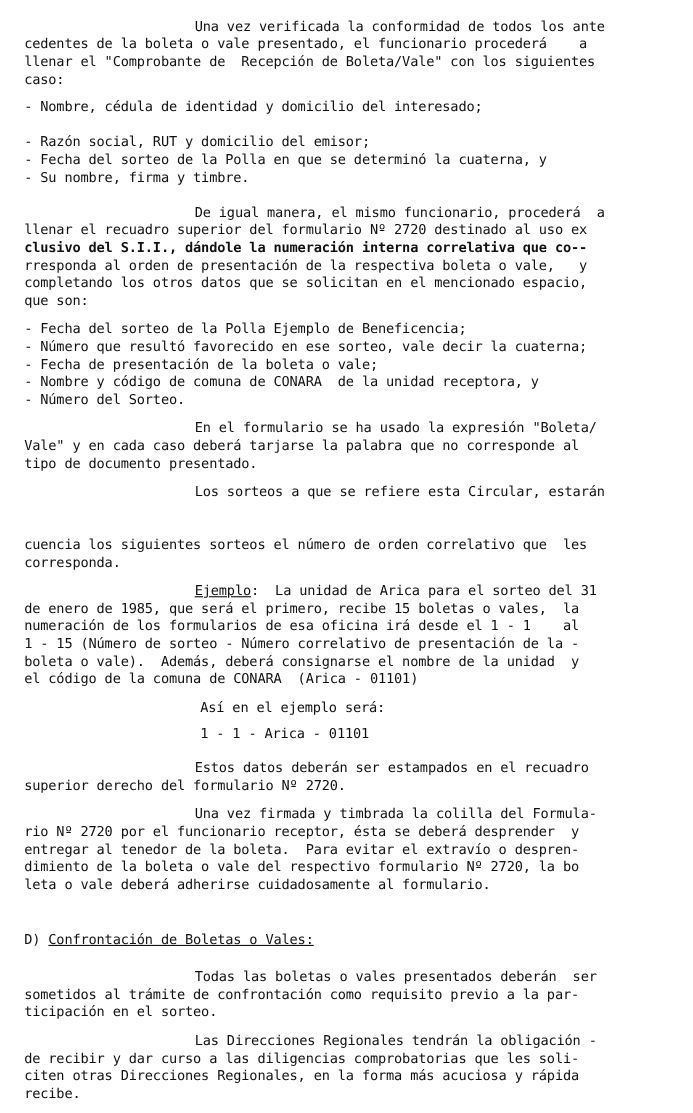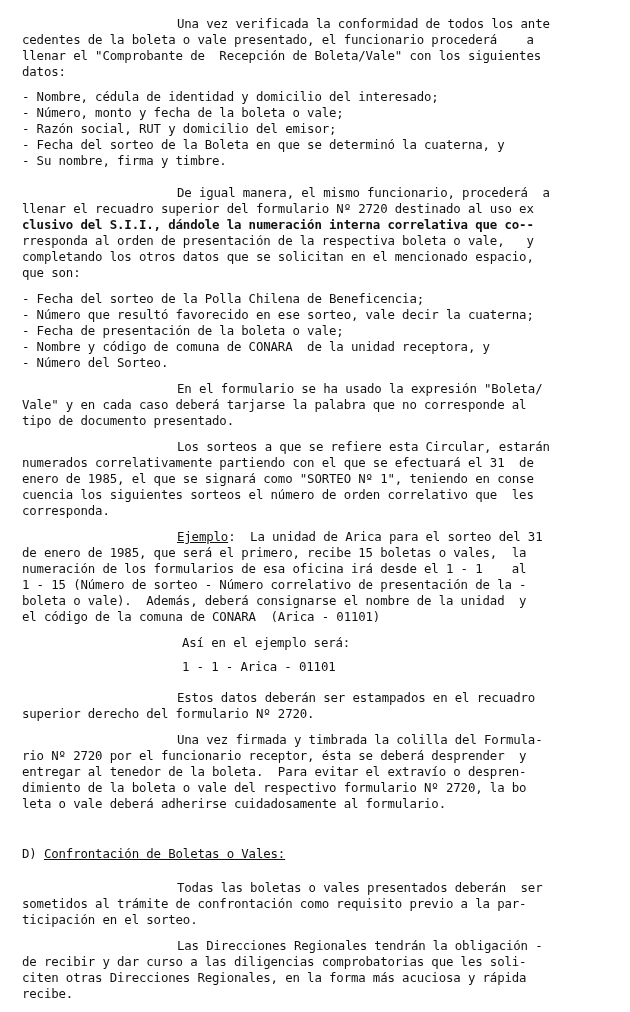--- a/index.html
+++ b/index.html
@@ -14,43 +14,40 @@
   .ex { left: 182px; }
   .u { text-decoration: underline; }
 </style>
 </head>
 <body>
 
 <div class="page" id="page">
     <div class="line ind" style="top: 16px;">Una vez verificada la conformidad de todos los ante</div>
     <div class="line" style="top: 32px;">cedentes de la boleta o vale presentado, el funcionario procederá    a</div>
     <div class="line" style="top: 48px;">llenar el "Comprobante de  Recepción de Boleta/Vale" con los siguientes</div>
-    <div class="line" style="top: 64px;">datos:</div>
+    <div class="line" style="top: 64px;">caso:</div>
     <div class="line" style="top: 89px;">- Nombre, cédula de identidad y domicilio del interesado;</div>
-    <div class="line" style="top: 105px;">- Número, monto y fecha de la boleta o vale;</div>
     <div class="line" style="top: 121px;">- Razón social, RUT y domicilio del emisor;</div>
-    <div class="line" style="top: 137px;">- Fecha del sorteo de la Boleta en que se determinó la cuaterna, y</div>
+    <div class="line" style="top: 137px;">- Fecha del sorteo de la Polla en que se determinó la cuaterna, y</div>
     <div class="line" style="top: 153px;">- Su nombre, firma y timbre.</div>
     <div class="line ind" style="top: 185px;">De igual manera, el mismo funcionario, procederá  a</div>
     <div class="line" style="top: 201px;">llenar el recuadro superior del formulario Nº 2720 destinado al uso ex</div>
     <div class="line" style="top: 217px; font-weight: bold;">clusivo del S.I.I., dándole la numeración interna correlativa que co--</div>
     <div class="line" style="top: 249px;">completando los otros datos que se solicitan en el mencionado espacio,</div>
     <div class="line" style="top: 233px;">rresponda al orden de presentación de la respectiva boleta o vale,   y</div>
     <div class="line" style="top: 265px;">que son:</div>
-    <div class="line" style="top: 291px;">- Fecha del sorteo de la Polla Chilena de Beneficencia;</div>
+    <div class="line" style="top: 291px;">- Fecha del sorteo de la Polla Ejemplo de Beneficencia;</div>
     <div class="line" style="top: 307px;">- Número que resultó favorecido en ese sorteo, vale decir la cuaterna;</div>
     <div class="line" style="top: 323px;">- Fecha de presentación de la boleta o vale;</div>
     <div class="line" style="top: 339px; text-align: center;">- Nombre y código de comuna de CONARA  de la unidad receptora, y</div>
     <div class="line" style="top: 355px;">- Número del Sorteo.</div>
     <div class="line ind" style="top: 381px;">En el formulario se ha usado la expresión "Boleta/</div>
     <div class="line" style="top: 397px;">Vale" y en cada caso deberá tarjarse la palabra que no corresponde al</div>
     <div class="line" style="top: 413px;">tipo de documento presentado.</div>
     <div class="line ind" style="top: 439px;">Los sorteos a que se refiere esta Circular, estarán</div>
-    <div class="line" style="top: 455px;">numerados correlativamente partiendo con el que se efectuará el 31  de</div>
-    <div class="line" style="top: 471px;">enero de 1985, el que se signará como "SORTEO Nº 1", teniendo en conse</div>
     <div class="line" style="top: 487px;">cuencia los siguientes sorteos el número de orden correlativo que  les</div>
     <div class="line" style="top: 503px;">corresponda.</div>
     <div class="line ind" style="top: 529px;"><span class="u">Ejemplo</span><span>:  La unidad de Arica para el sorteo del 31</span></div>
     <div class="line" style="top: 545px;">de enero de 1985, que será el primero, recibe 15 boletas o vales,  la</div>
     <div class="line" style="top: 561px;">numeración de los formularios de esa oficina irá desde el 1 - 1    al</div>
     <div class="line" style="top: 577px;">1 - 15 (Número de sorteo - Número correlativo de presentación de la -</div>
     <div class="line" style="top: 593px; text-align: right;">boleta o vale).  Además, deberá consignarse el nombre de la unidad  y</div>
     <div class="line" style="top: 609px;">el código de la comuna de CONARA  (Arica - 01101)</div>
     <div class="line ex" style="top: 635px;">Así en el ejemplo será:</div>
     <div class="line ex" style="top: 659px;">1 - 1 - Arica - 01101</div>

